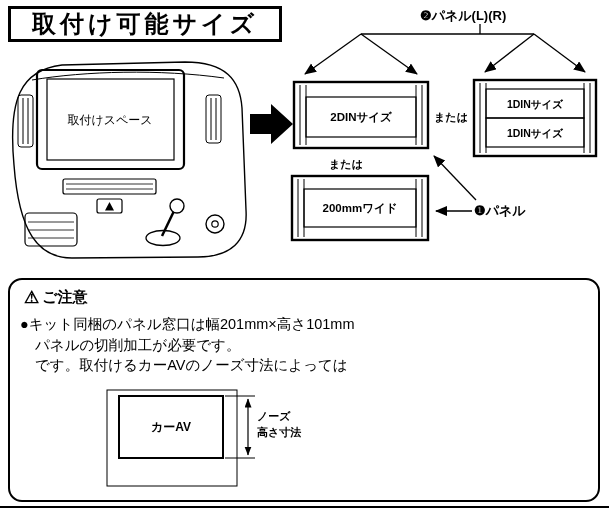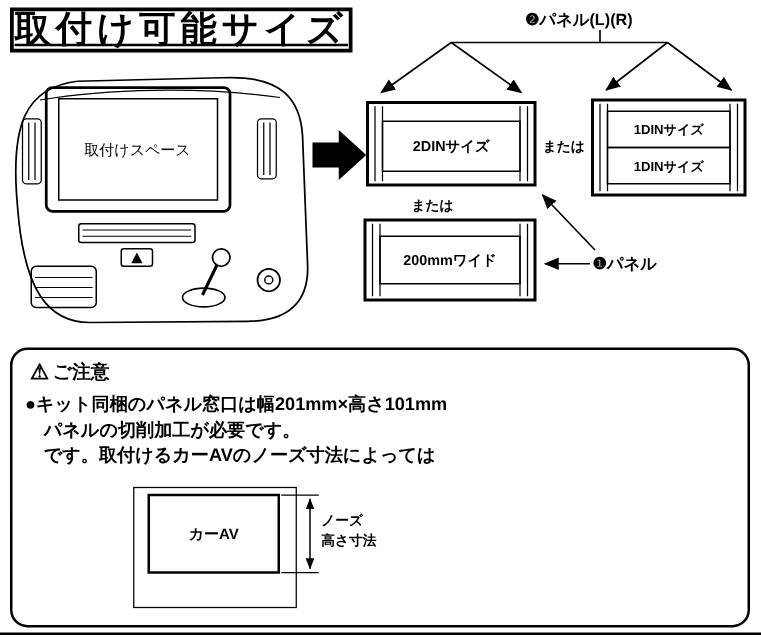--- a/index.html
+++ b/index.html
@@ -1,28 +1,28 @@
 <!DOCTYPE html>
 <html><head>
 <meta charset="utf-8">
 <style>
   html,body{margin:0;padding:0;background:#fff;}
   .page{position:relative;width:609px;height:510px;background:#fff;color:#000;
         font-family:"Liberation Sans",sans-serif;overflow:hidden;}
   .title-box{position:absolute;left:8px;top:6px;width:268px;height:30px;border:3px solid #000;
              box-sizing:content-box;display:flex;align-items:center;justify-content:center;
-             font-size:29px;font-weight:bold;letter-spacing:4px;white-space:nowrap;text-decoration:underline;}
+             font-size:24px;font-weight:bold;letter-spacing:4px;white-space:nowrap;}
   .main-svg{position:absolute;left:0;top:0;}
   svg text{font-family:"Liberation Sans",sans-serif;fill:#000;}
   .caution{position:absolute;left:8px;top:278px;width:592px;height:224px;border:2px solid #000;
            border-radius:14px;box-sizing:border-box;background:#fff;}
   .caution-heading{position:absolute;left:14px;top:8px;display:flex;align-items:center;gap:3px;
                    font-size:15px;font-weight:bold;}
   .warn-icon{font-size:17px;line-height:1;}
-  .caution-body{position:absolute;left:10px;top:34px;font-size:14.5px;font-weight:bold;
+  .caution-body{position:absolute;left:10px;top:34px;font-size:14.5px;font-weight:normal;
                 line-height:1.42;white-space:nowrap;}
   .indent{padding-left:15px;}
   .caution-svg{position:absolute;left:85px;top:100px;}
   .bottom-line{position:absolute;left:0;top:506px;width:609px;height:2px;background:#000;}
 </style>
 </head>
 <body>
 
 <div class="page">
 

